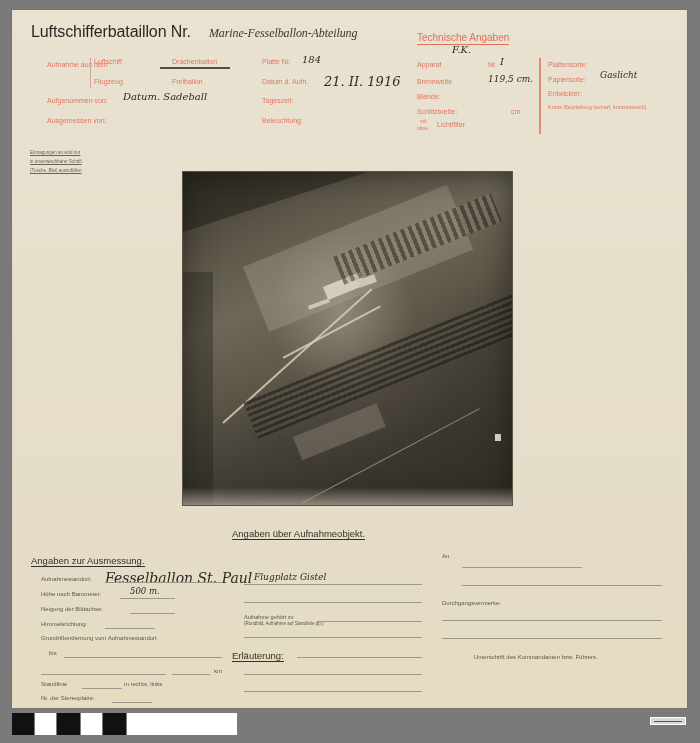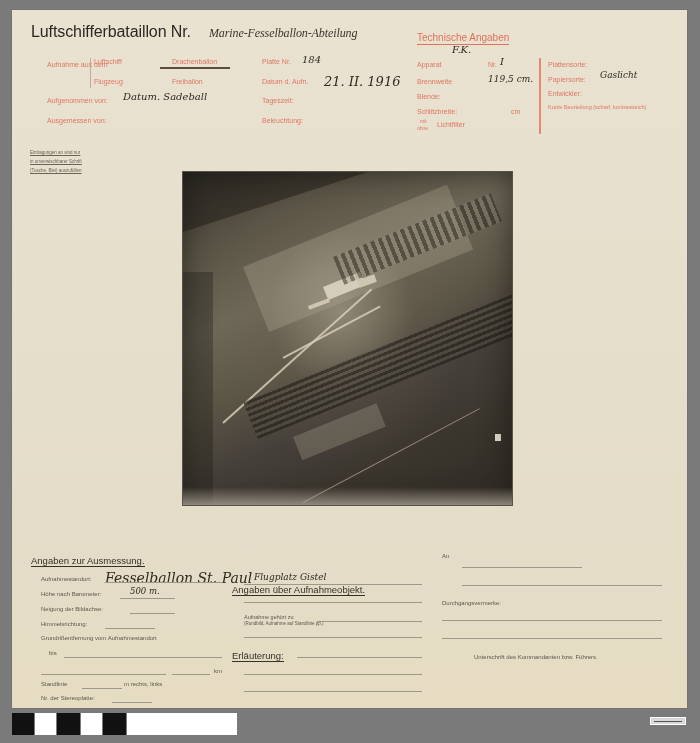--- a/index.html
+++ b/index.html
@@ -136,21 +136,21 @@
   <div class="gline" style="left:52px;top:647px;width:158px"></div>
   <div class="gline" style="left:29px;top:664px;width:125px"></div>
   <div class="gline" style="left:160px;top:664px;width:38px"></div>
   <div class="lbl" style="left:202px;top:658px">km</div>
   <div class="lbl" style="left:29px;top:671px">Standlinie</div>
   <div class="gline" style="left:70px;top:678px;width:40px"></div>
   <div class="lbl" style="left:112px;top:671px">m rechts, links</div>
   <div class="lbl" style="left:29px;top:685px">Nr. der Stereoplatte:</div>
   <div class="gline" style="left:100px;top:692px;width:40px"></div>
 
-  <div class="sec-head" style="left:220px;top:574px">Angaben über Aufnahmeobjekt.</div>
+  <div class="sec-head" style="left:220px;top:518px">Angaben über Aufnahmeobjekt.</div>
   <div class="hand" style="left:242px;top:562px;font-size:9px">Flugplatz Gistel</div>
   <div class="gline" style="left:232px;top:574px;width:178px"></div>
   <div class="gline" style="left:232px;top:592px;width:178px"></div>
   <div class="lbl" style="left:232px;top:604px;font-size:5.5px">Aufnahme gehört zu</div>
   <div class="lbl" style="left:232px;top:611px;font-size:4.5px">(Rundbild, Aufnahme auf Standlinie pp.)</div>
   <div class="gline" style="left:305px;top:611px;width:105px"></div>
   <div class="gline" style="left:232px;top:627px;width:178px"></div>
   <div class="sec-head" style="left:220px;top:640px">Erläuterung:</div>
   <div class="gline" style="left:285px;top:647px;width:125px"></div>
   <div class="gline" style="left:232px;top:664px;width:178px"></div>

